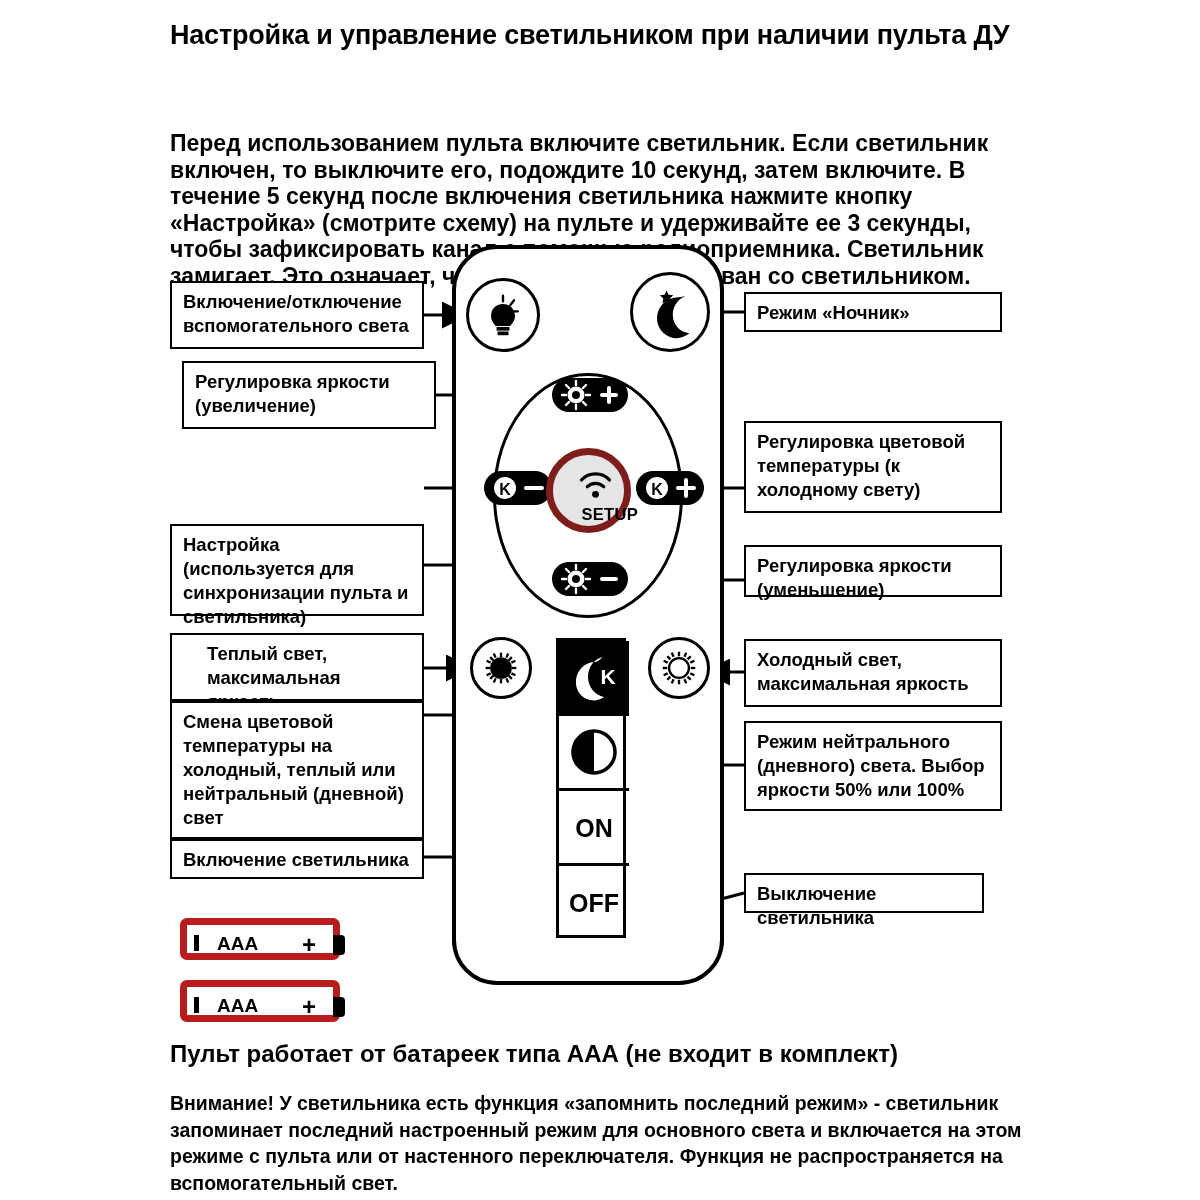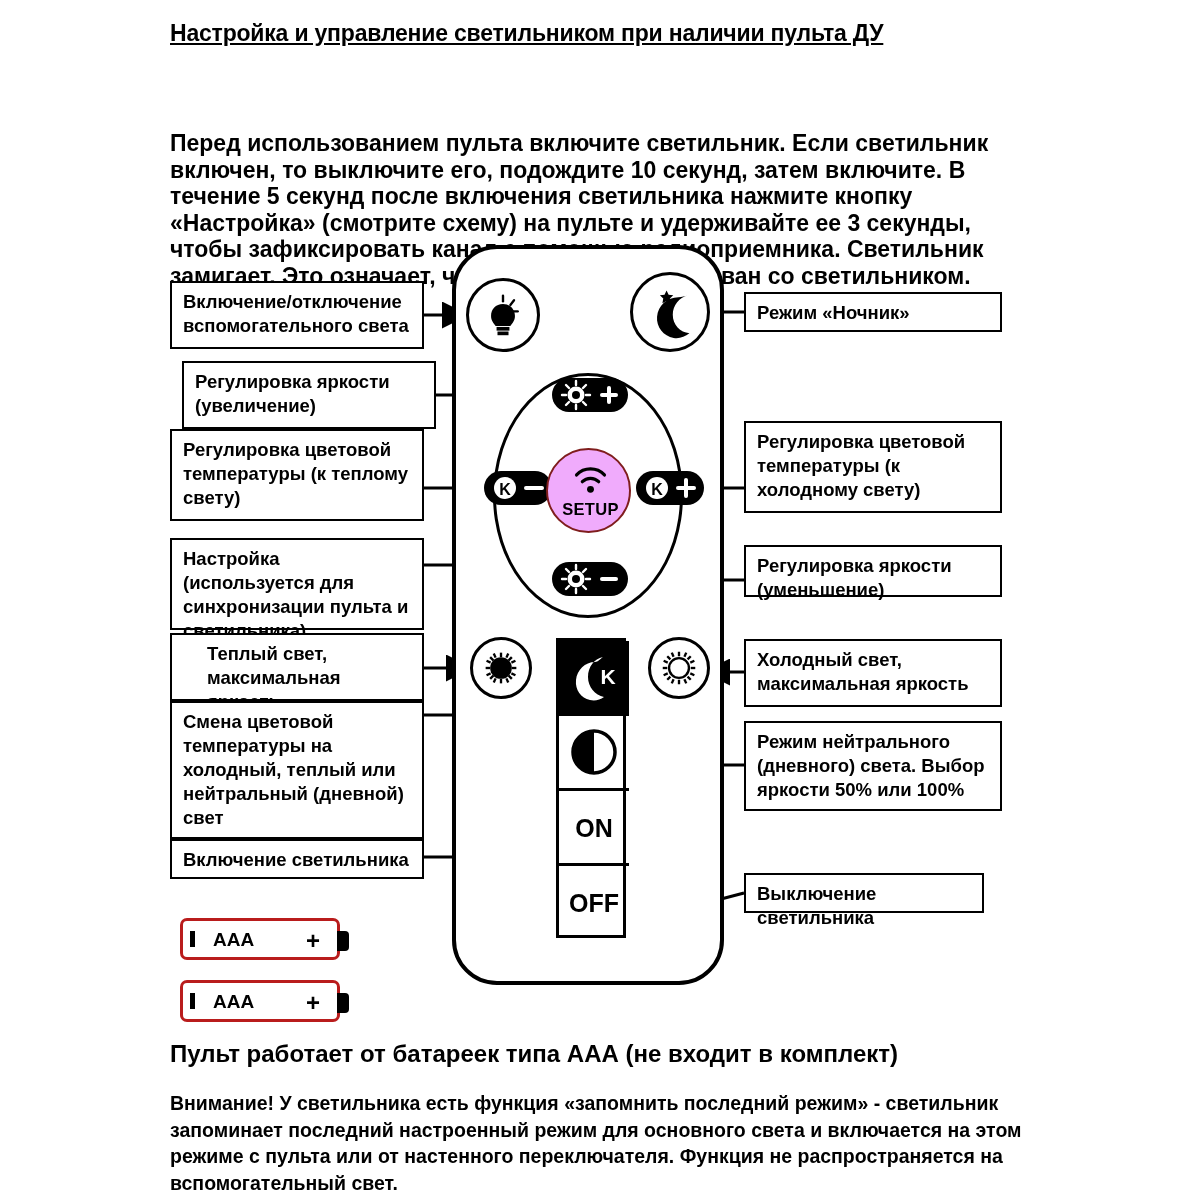--- a/index.html
+++ b/index.html
@@ -18,24 +18,23 @@
   #page {
     position: relative;
     width: 1200px;
     height: 1200px;
   }
   .title {
     position: absolute;
     left: 170px;
     top: 20px;
     width: 1000px;
-    font-size: 23px;
+    font-size: 27px;
     font-weight: bold;
     letter-spacing: -0.2px;
-    text-decoration: underline;
   }
   .intro {
     position: absolute;
     left: 170px;
     top: 86px;
     width: 855px;
     font-size: 23px;
     font-weight: bold;
     line-height: 26.5px;
     margin-top: 44px;
@@ -120,25 +119,25 @@
     color: #fff;
     box-sizing: border-box;
   }
 
   .setup-circle {
     position: absolute;
     left: 546px;
     top: 448px;
     width: 85px;
     height: 85px;
-    border: 2px solid #7f1d1d;
+    border: 7px solid #7f1d1d;
     border-radius: 50%;
-    background: #f0abfc;
-    box-sizing: border-box;
-    text-align: center;
+    background: #e5e5e5;
+    box-sizing: border-box;
+    text-align: right;
   }
   .setup-text {
     position: absolute;
     left: 0;
     top: 50px;
     width: 85px;
     font-size: 16.5px;
     font-weight: bold;
     letter-spacing: 0.3px;
   }
@@ -168,21 +167,21 @@
     font-size: 25px;
     font-weight: bold;
     line-height: 75px;
   }
 
   
   .battery {
     position: absolute;
     width: 160px;
     height: 42px;
-    border: 3px solid #b91c1c;
+    border: 7px solid #b91c1c;
     border-radius: 7px;
     background: #fff;
     box-sizing: border-box;
   }
   .battery .cap {
     position: absolute;
     right: -12px;
     top: 10px;
     width: 12px;
     height: 20px;
@@ -406,24 +405,21 @@
       <div class="keytext">OFF</div>
     </div>
   </div>
 
   <div class="box" style="left:170px;top:281px;width:254px;height:68px;">
     <span>Включение/отключение вспомогательного света</span>
   </div>
   <div class="box" style="left:182px;top:361px;width:254px;height:68px;">
     <span>Регулировка яркости (увеличение)</span>
   </div>
-  <div class="box" style="left:170px;top:429px;width:254px;height:92px;">
-    <span>Регулировка цветовой температуры (к теплому свету)</span>
-  </div>
-  <div class="box" style="left:170px;top:538px;width:254px;height:92px;">
+  <div class="box" style="left:170px;top:524px;width:254px;height:92px;">
     <span>Настройка (используется для синхронизации пульта и светильника)</span>
   </div>
   <div class="box" style="left:170px;top:633px;width:254px;height:68px;padding-left:35px;">
     <span>Теплый свет, максимальная яркость</span>
   </div>
   <div class="box" style="left:170px;top:701px;width:254px;height:138px;">
     <span>Смена цветовой температуры на холодный, теплый или нейтральный (дневной) свет</span>
   </div>
   <div class="box" style="left:170px;top:839px;width:254px;height:40px;">
     <span>Включение светильника</span>

